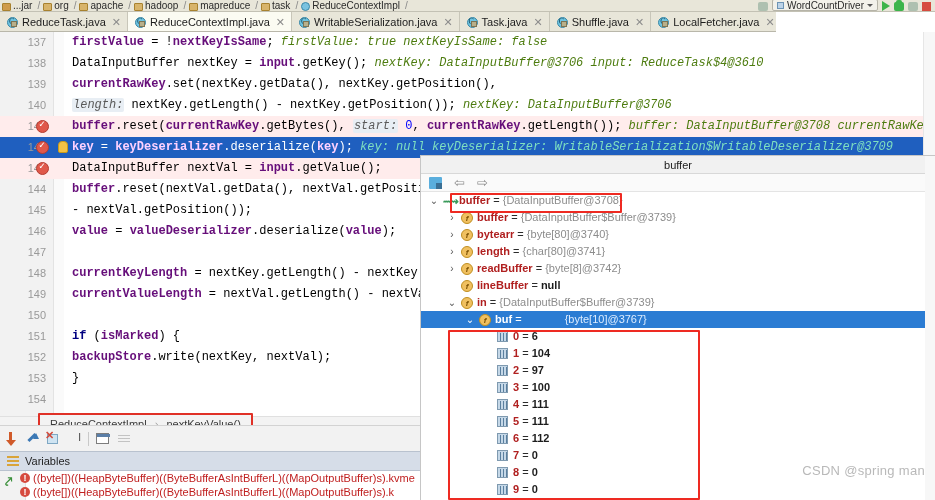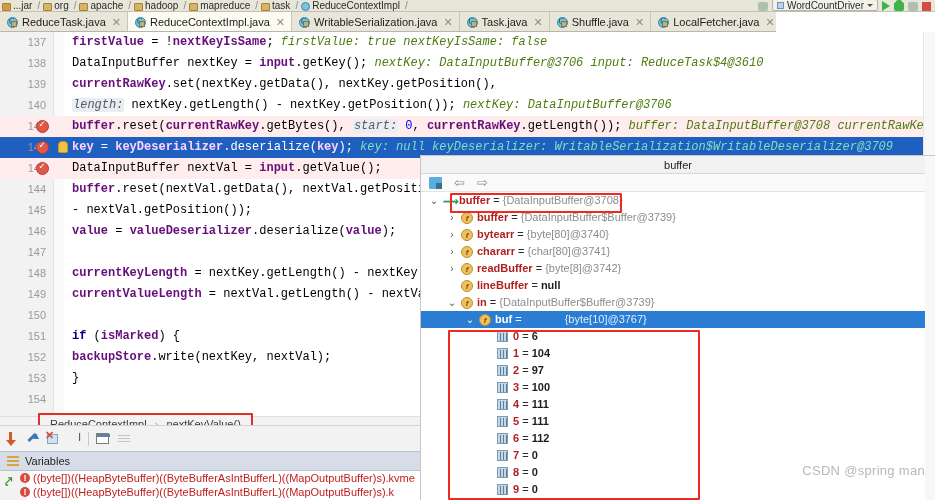--- a/index.html
+++ b/index.html
@@ -504,21 +504,21 @@
     <div class="watch-title">buffer</div>
     <div class="watch-tools">
       <span class="ic-watchnew"></span>
       <span class="ic-back">⇦</span>
       <span class="ic-fwd">⇨</span>
     </div>
     <div id="watchtree">
         <div class="wrow"><span class="tw" style="left: 8px;">⌄</span><span class="objico" style="left: 22px;">⟿</span><span style="margin-left: 38px; display: inline-block;"><span class="wname">buffer</span><span class="weq"> = </span><span class="wval">{DataInputBuffer@3708}</span></span></div>
         <div class="wrow"><span class="tw" style="left: 26px;">›</span><span class="fico" style="left: 40px;">f</span><span style="margin-left: 56px; display: inline-block;"><span class="wname">buffer</span><span class="weq"> = </span><span class="wval">{DataInputBuffer$Buffer@3739}</span></span></div>
         <div class="wrow"><span class="tw" style="left: 26px;">›</span><span class="fico" style="left: 40px;">f</span><span style="margin-left: 56px; display: inline-block;"><span class="wname">bytearr</span><span class="weq"> = </span><span class="wval">{byte[80]@3740}</span></span></div>
-        <div class="wrow"><span class="tw" style="left: 26px;">›</span><span class="fico" style="left: 40px;">f</span><span style="margin-left: 56px; display: inline-block;"><span class="wname">chararr</span><span class="weq"> = </span><span class="wval">{char[80]@3741}</span></span></div>
+        <div class="wrow"><span class="tw" style="left: 26px;">›</span><span class="fico" style="left: 40px;">f</span><span style="margin-left: 56px; display: inline-block;"><span class="wname">length</span><span class="weq"> = </span><span class="wval">{char[80]@3741}</span></span></div>
         <div class="wrow"><span class="tw" style="left: 26px;">›</span><span class="fico" style="left: 40px;">f</span><span style="margin-left: 56px; display: inline-block;"><span class="wname">readBuffer</span><span class="weq"> = </span><span class="wval">{byte[8]@3742}</span></span></div>
         <div class="wrow"><span class="fico" style="left: 40px;">f</span><span style="margin-left: 56px; display: inline-block;"><span class="wname">lineBuffer</span><span class="weq"> = </span><span class="wval-lit">null</span></span></div>
         <div class="wrow"><span class="tw" style="left: 26px;">⌄</span><span class="fico" style="left: 40px;">f</span><span style="margin-left: 56px; display: inline-block;"><span class="wname">in</span><span class="weq"> = </span><span class="wval">{DataInputBuffer$Buffer@3739}</span></span></div>
         <div class="wrow sel"><span class="tw" style="left: 44px;">⌄</span><span class="fico" style="left: 58px;">f</span><span style="margin-left: 74px; display: inline-block;"><span class="wname">buf</span><span class="weq"> = </span><span class="wval">{byte[10]@3767}</span></span></div>
         <div class="wrow"><span class="aico" style="left: 76px;"></span><span style="margin-left: 92px; display: inline-block;"><span class="aname">0</span><span class="weq"> = </span><span class="aval">6</span></span></div>
         <div class="wrow"><span class="aico" style="left: 76px;"></span><span style="margin-left: 92px; display: inline-block;"><span class="aname">1</span><span class="weq"> = </span><span class="aval">104</span></span></div>
         <div class="wrow"><span class="aico" style="left: 76px;"></span><span style="margin-left: 92px; display: inline-block;"><span class="aname">2</span><span class="weq"> = </span><span class="aval">97</span></span></div>
         <div class="wrow"><span class="aico" style="left: 76px;"></span><span style="margin-left: 92px; display: inline-block;"><span class="aname">3</span><span class="weq"> = </span><span class="aval">100</span></span></div>
         <div class="wrow"><span class="aico" style="left: 76px;"></span><span style="margin-left: 92px; display: inline-block;"><span class="aname">4</span><span class="weq"> = </span><span class="aval">111</span></span></div>
         <div class="wrow"><span class="aico" style="left: 76px;"></span><span style="margin-left: 92px; display: inline-block;"><span class="aname">5</span><span class="weq"> = </span><span class="aval">111</span></span></div>

